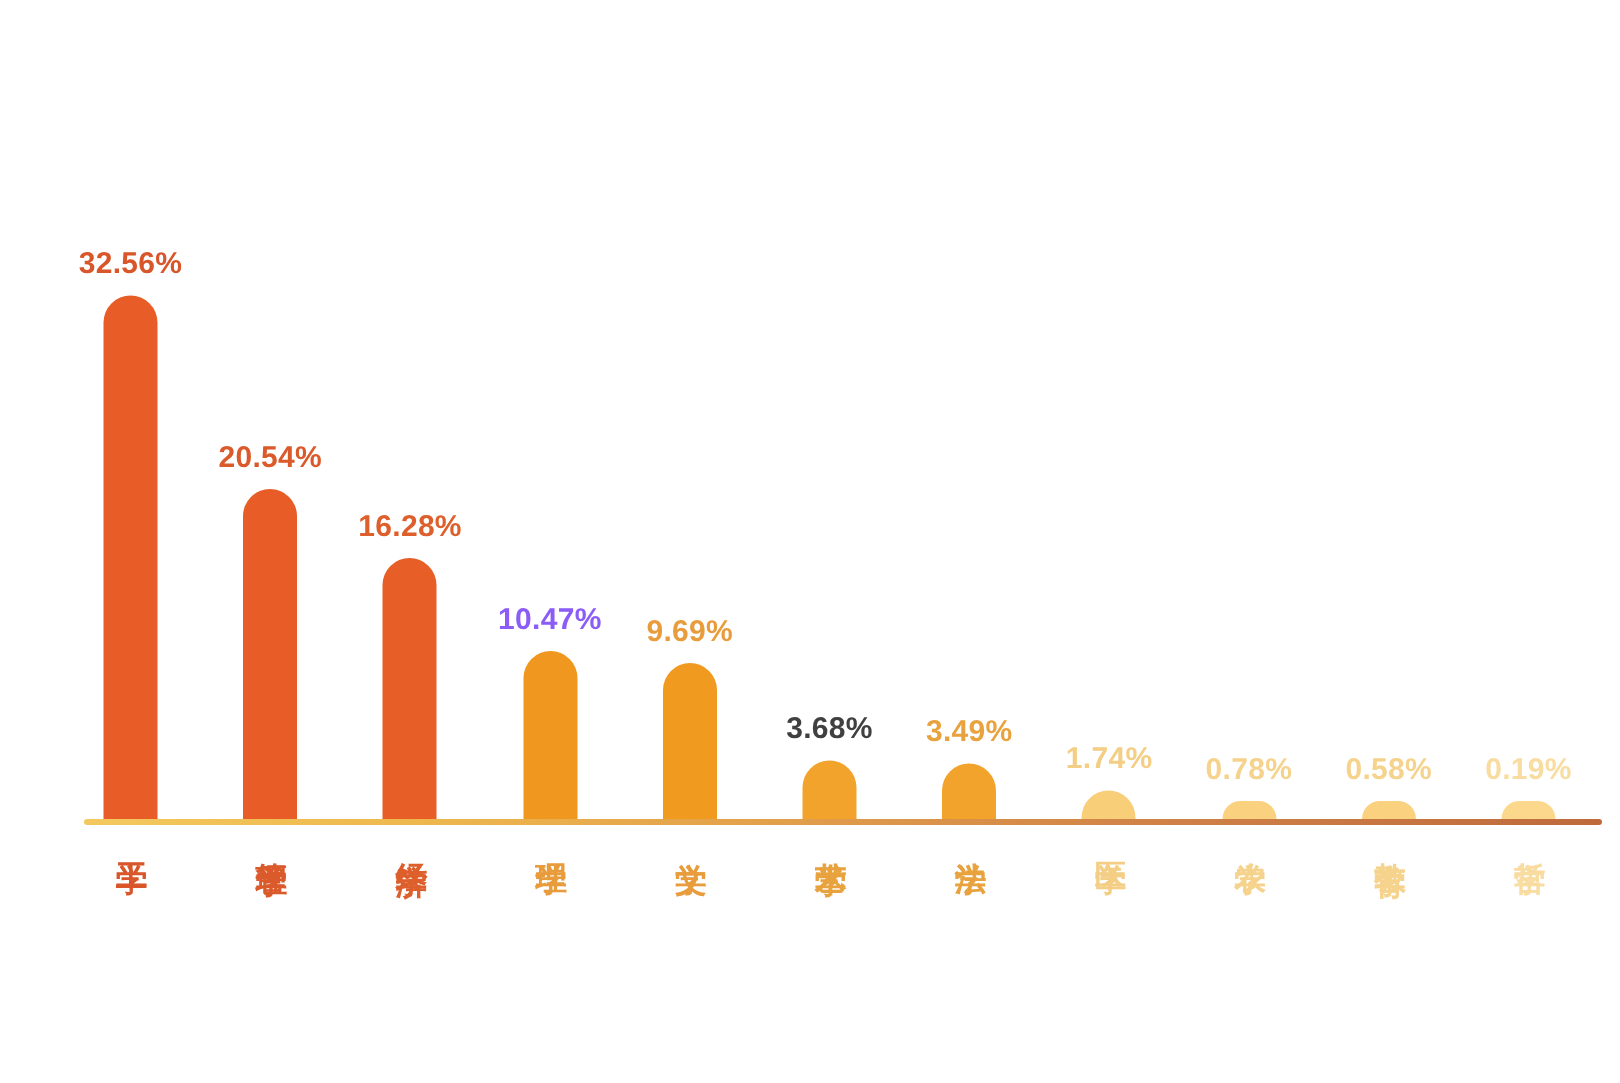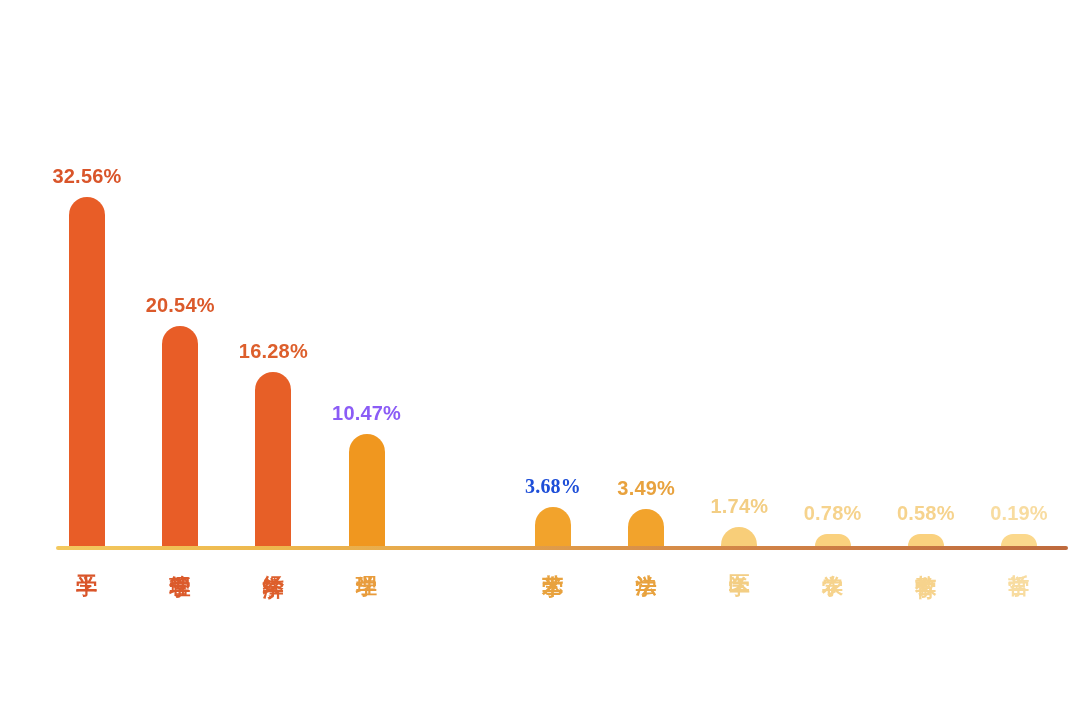--- a/index.html
+++ b/index.html
@@ -116,23 +116,28 @@
       <div class="bar-col" style="left: 255.4px; top: 371.5px; height: 174.5px;">
         <div class="bar-shape" style="height: 174.5px; background: rgb(231, 95, 39); border-top-left-radius: 18px; border-top-right-radius: 18px;"></div>
         <div class="bar-value" style="top: -32px; color: rgb(221, 95, 44);">16.28%</div>
         <div class="bar-label" style="top: 186.5px; color: rgb(221, 95, 44);">经济学</div>
       </div>
       <div class="bar-col" style="left: 348.6px; top: 433.775px; height: 112.225px;">
         <div class="bar-shape" style="height: 112.225px; background: rgb(240, 151, 31); border-top-left-radius: 18px; border-top-right-radius: 18px;"></div>
         <div class="bar-value" style="top: -32px; color: #8b5cf6;">10.47%</div>
         <div class="bar-label" style="top: 124.225px; color: rgb(232, 156, 60);">理学</div>
       </div>
+      <div class="bar-col" style="left: 441.8px; top: 442.136px; height: 103.864px;">
+        <div class="bar-shape" style="height: 103.864px; background: rgb(240, 154, 32); border-top-left-radius: 18px; border-top-right-radius: 18px;"></div>
+        <div class="bar-value" style="top: -32px; color: rgb(232, 156, 60);">9.69%</div>
+        <div class="bar-label" style="top: 115.864px; color: rgb(232, 156, 60);">文学</div>
+      </div>
       <div class="bar-col" style="left: 535px; top: 506.555px; height: 39.4447px;">
         <div class="bar-shape" style="height: 39.4447px; background: rgb(242, 163, 44); border-top-left-radius: 18px; border-top-right-radius: 18px;"></div>
-        <div class="bar-value" style="top: -32px; color: #1d4ed8; font-family: Liberation Serif, serif;">3.68%</div>
+        <div class="bar-value" style="top: -32px; color: #404040;">3.68%</div>
         <div class="bar-label" style="top: 51.4447px; color: rgb(232, 162, 62);">艺术学</div>
       </div>
       <div class="bar-col" style="left: 628.2px; top: 508.592px; height: 37.4082px;">
         <div class="bar-shape" style="height: 37.4082px; background: rgb(242, 163, 44); border-top-left-radius: 18px; border-top-right-radius: 18px;"></div>
         <div class="bar-value" style="top: -32px; color: rgb(232, 162, 62);">3.49%</div>
         <div class="bar-label" style="top: 49.4082px; color: rgb(232, 162, 62);">法学</div>
       </div>
       <div class="bar-col" style="left: 721.4px; top: 527.35px; height: 18.6505px;">
         <div class="bar-shape" style="height: 18.6505px; background: rgb(248, 206, 121); border-top-left-radius: 18px; border-top-right-radius: 18px;"></div>
         <div class="bar-value" style="top: -32px; color: rgb(243, 206, 132);">1.74%</div>

